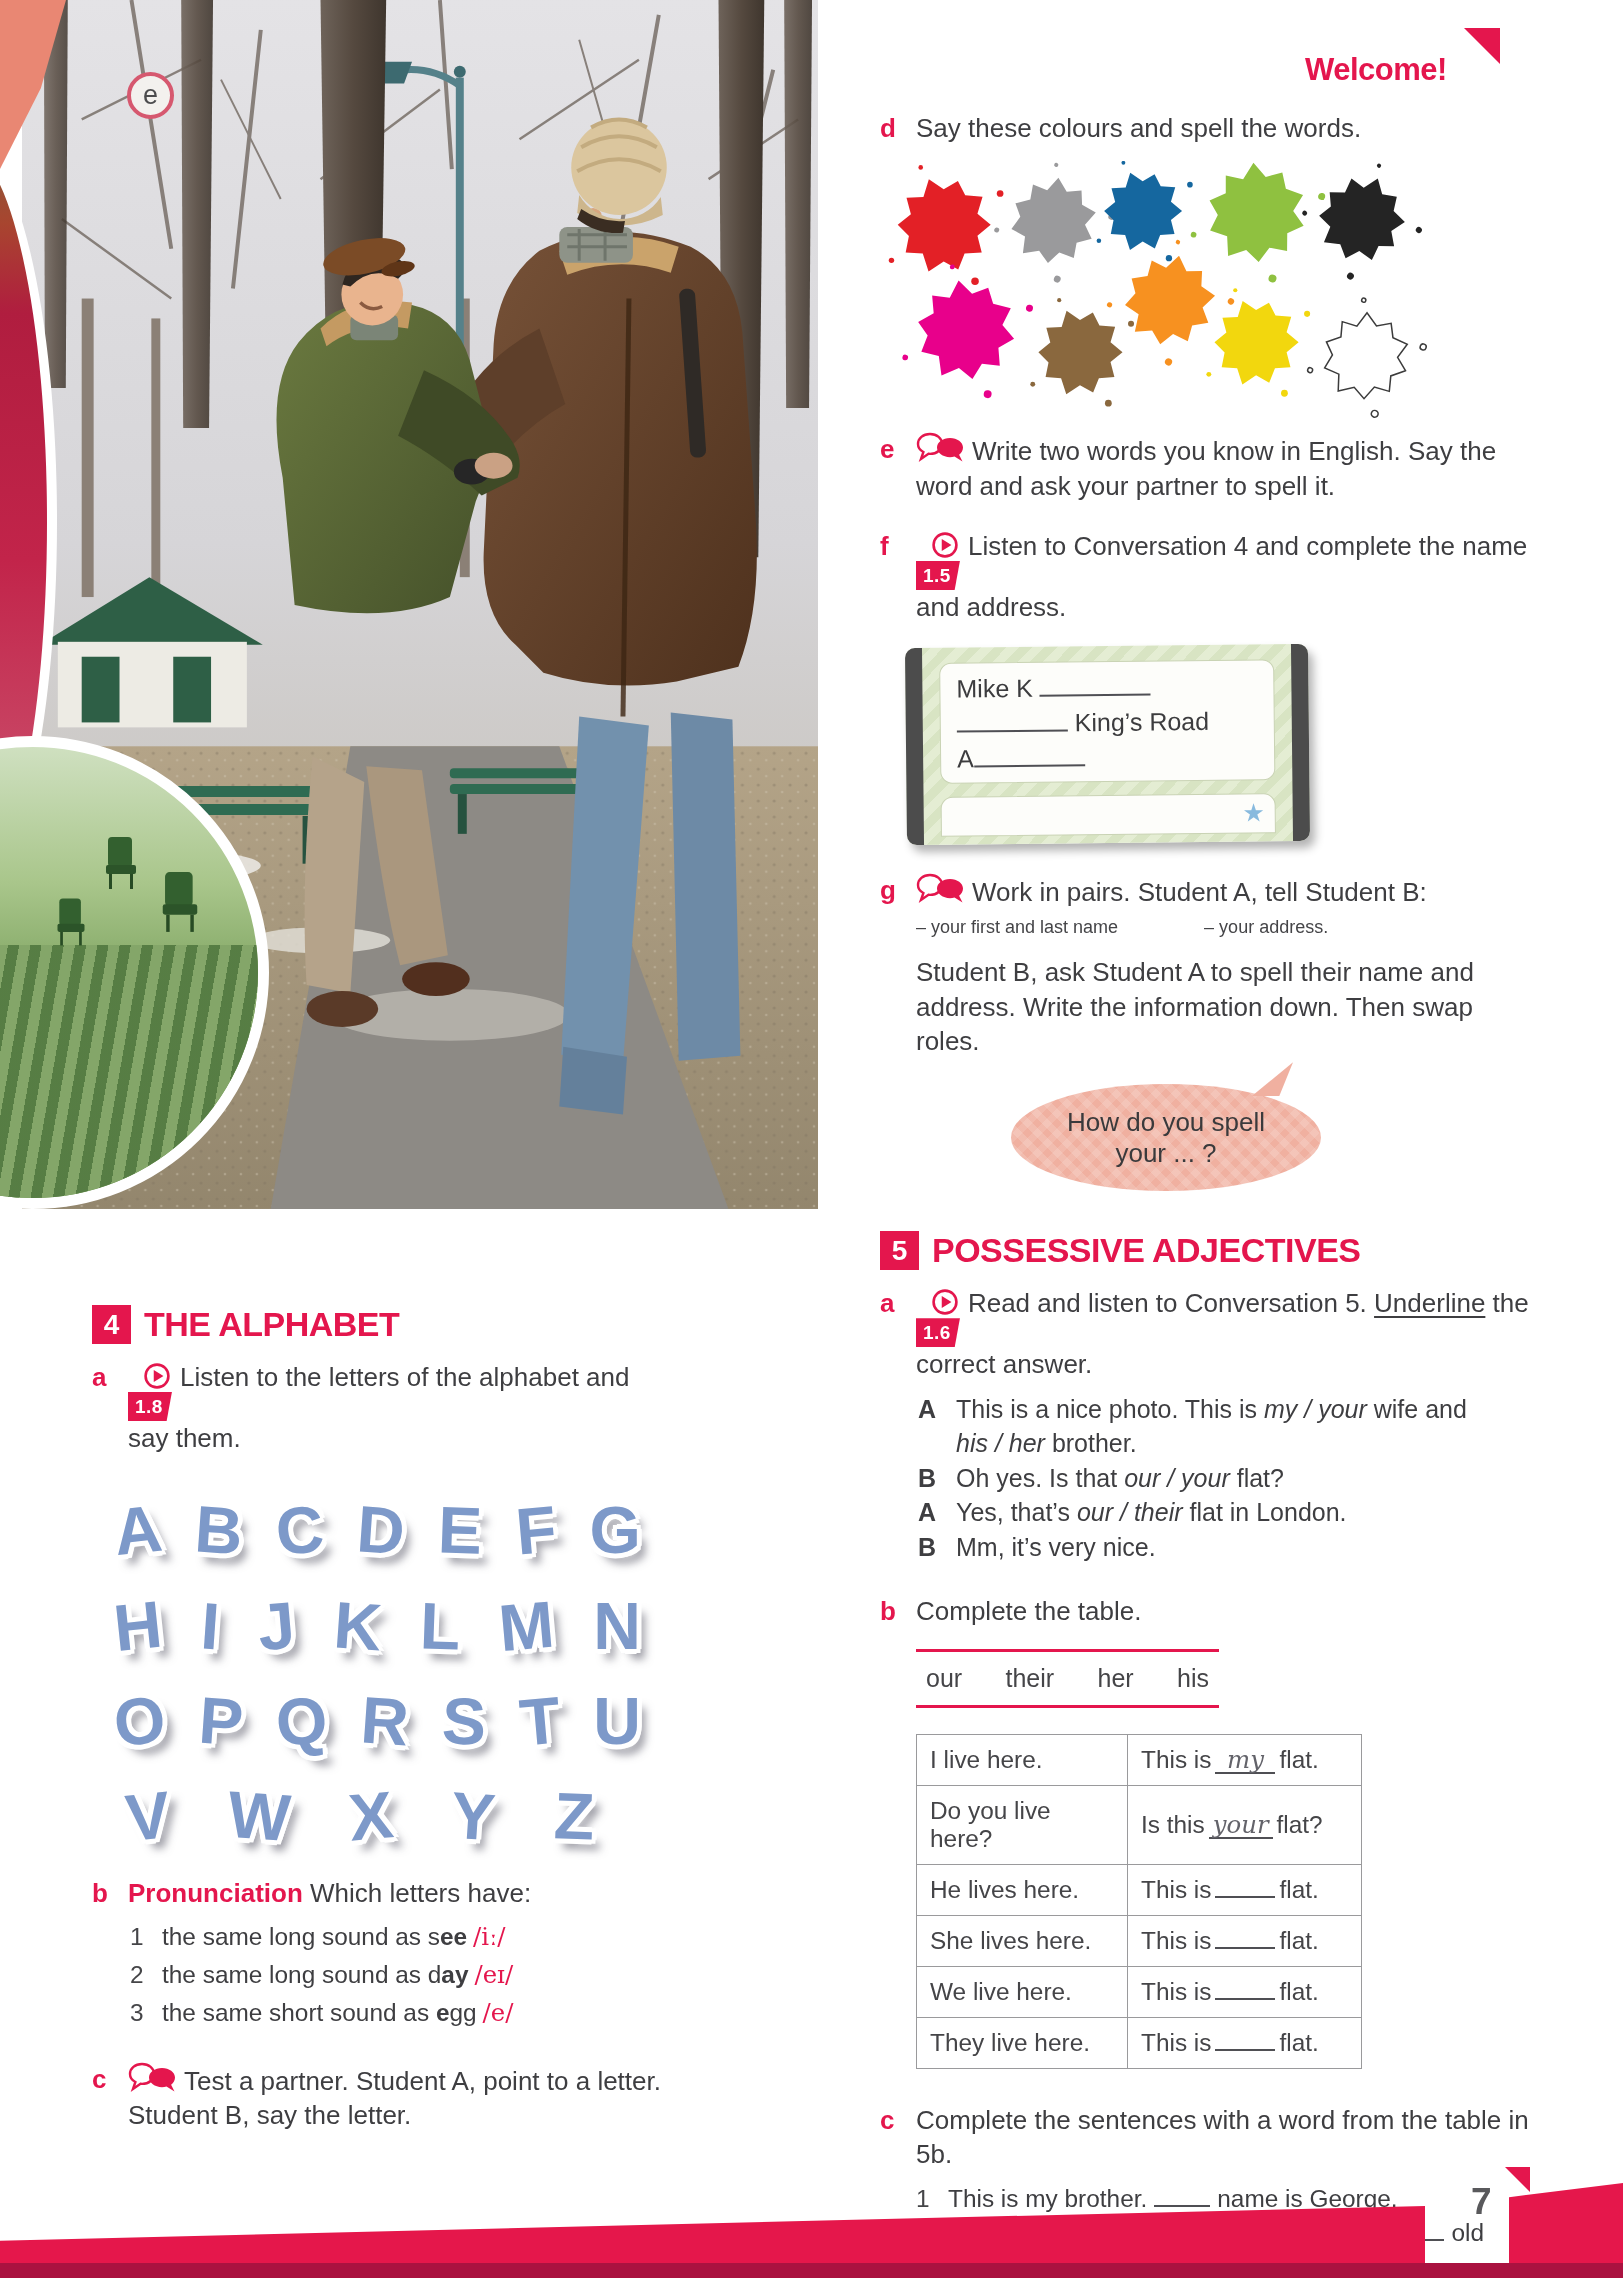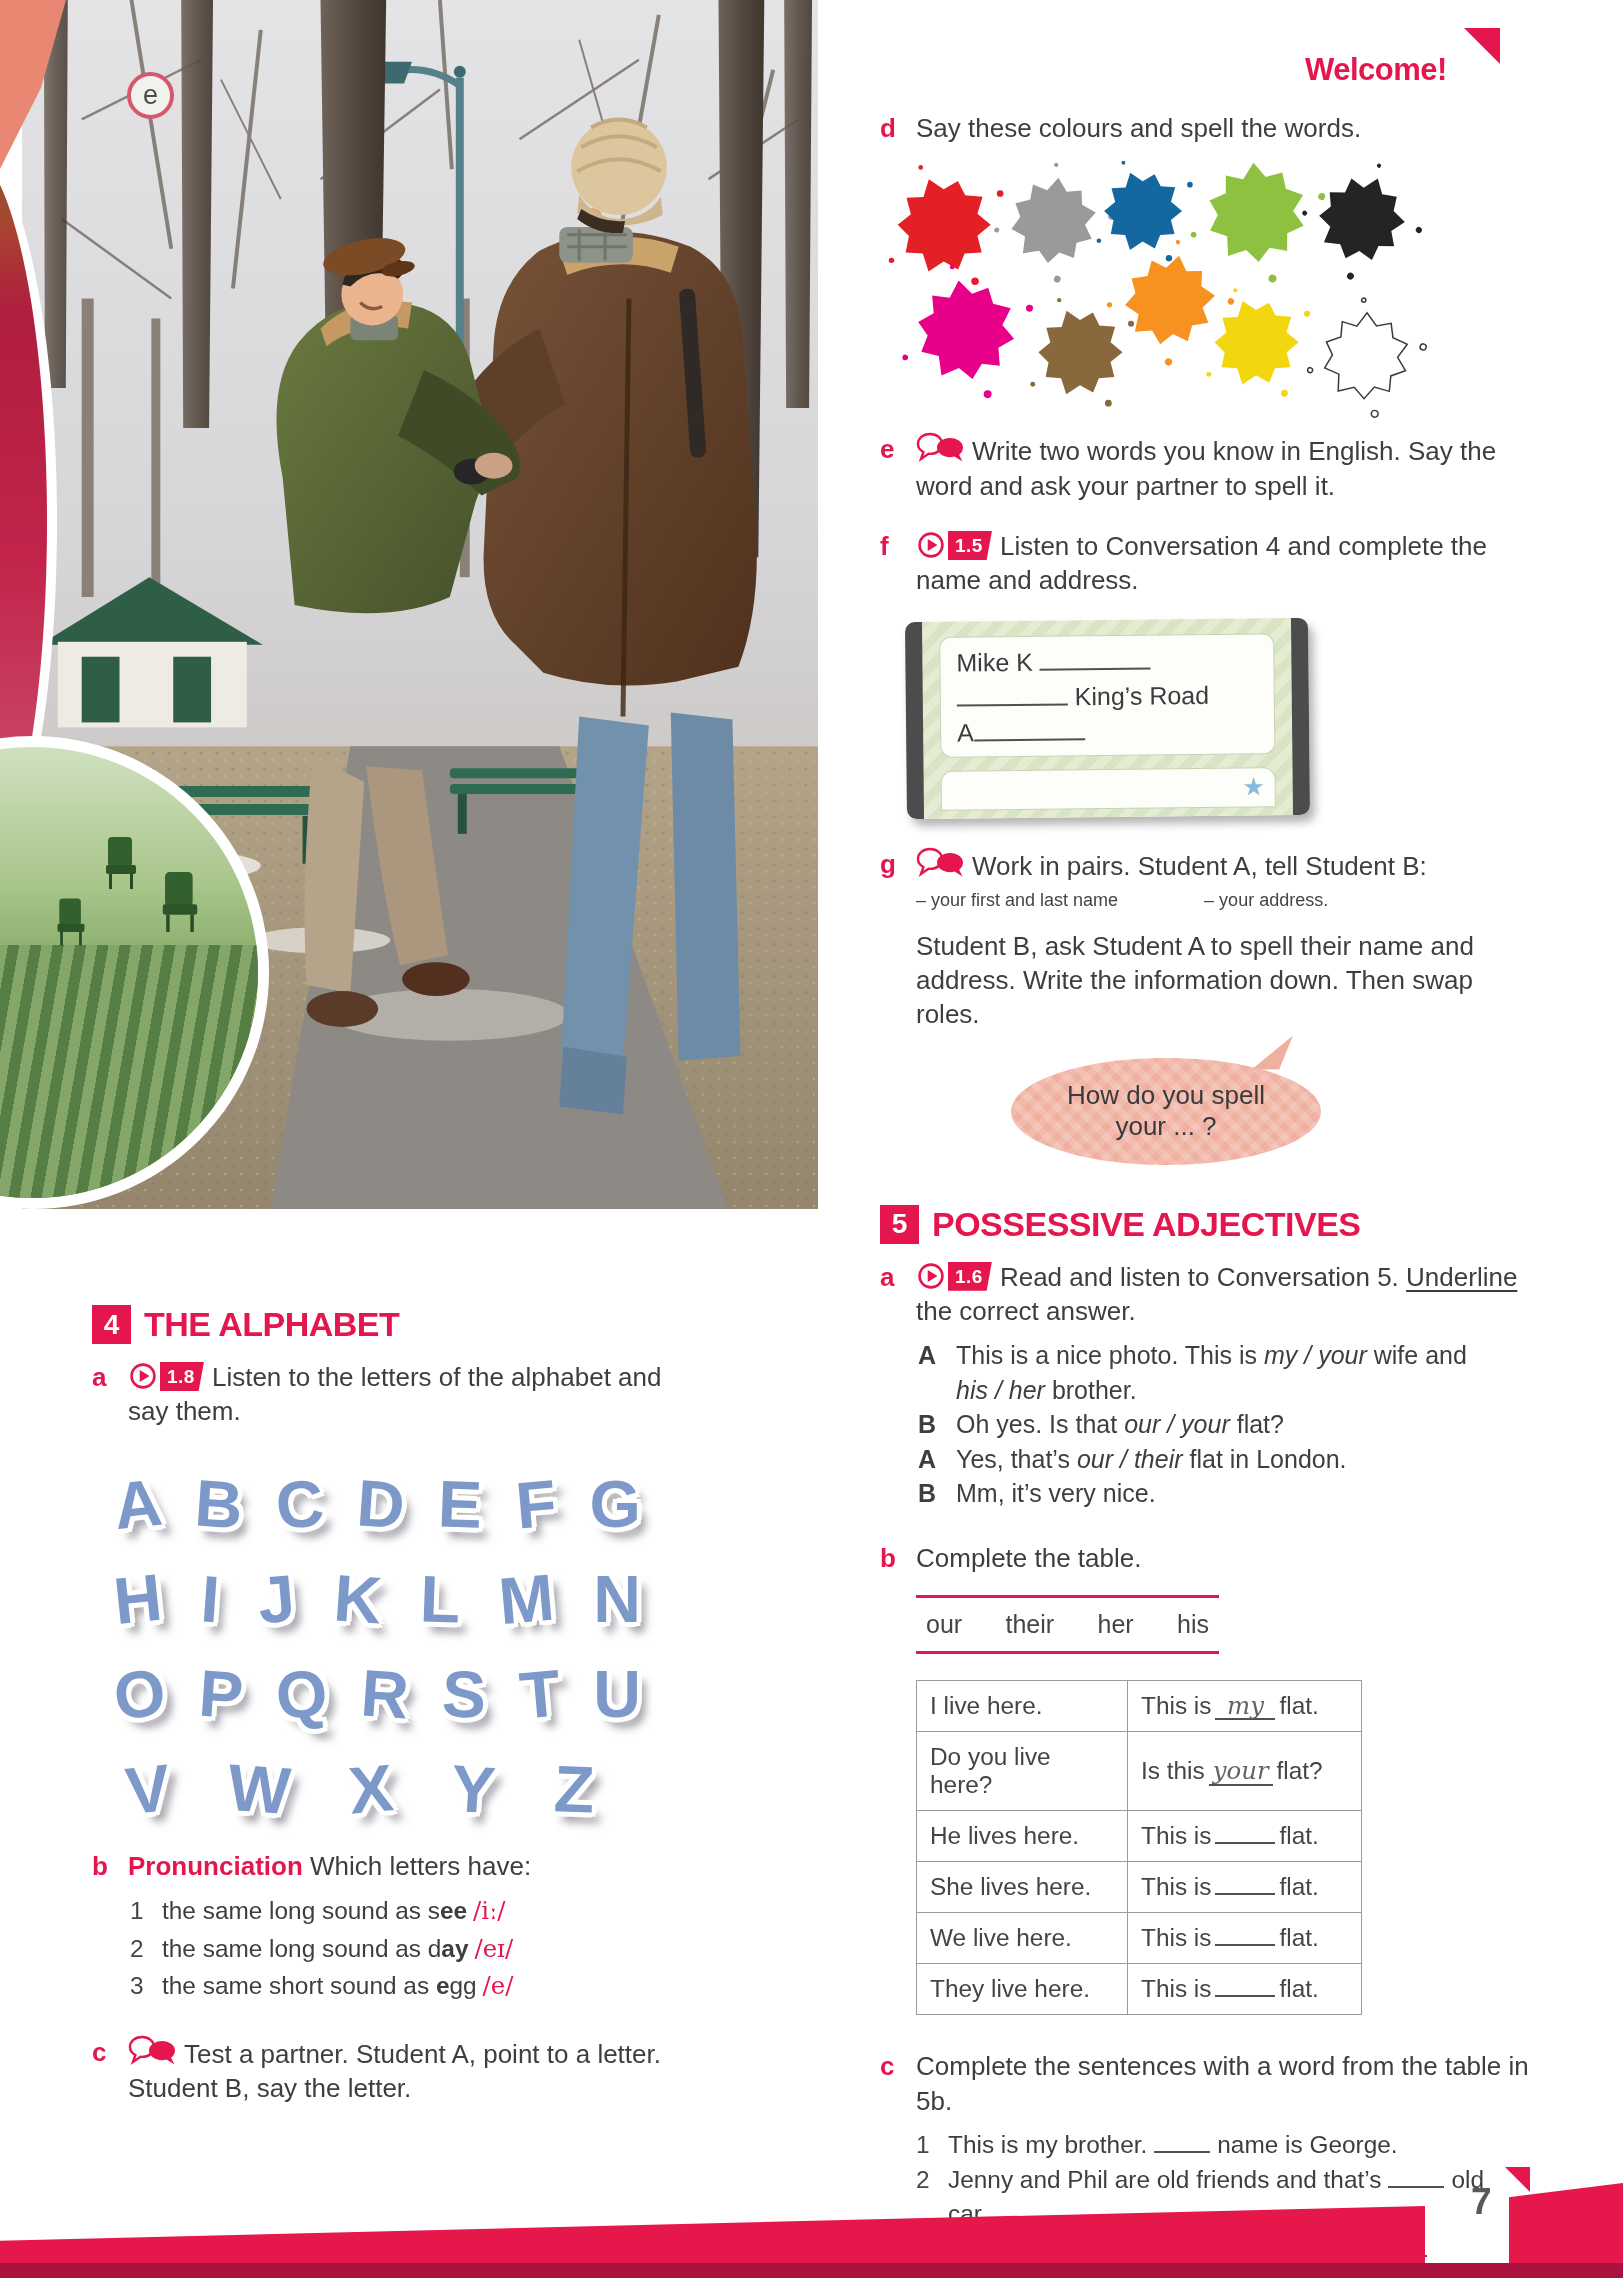--- a/index.html
+++ b/index.html
@@ -43,21 +43,21 @@
   .welcome .w-text{font-size:31px;font-weight:bold;color:var(--brand);letter-spacing:-0.5px;}
   .welcome .tri{position:absolute;left:159px;top:-24px;width:36px;height:36px;background:var(--brand);
     clip-path:polygon(0 0,100% 0,100% 100%);}
 
   
   .ex{display:flex;gap:10px;font-size:26px;line-height:1.32;}
   .ex .lbl{color:var(--brand);font-weight:bold;width:26px;flex:none;}
   .ex .body{flex:1;}
 
   
-  .aud{display:inline-flex;align-items:flex-start;gap:2px;vertical-align:-4px;margin-right:8px;}
+  .aud{display:inline-flex;align-items:flex-end;gap:2px;vertical-align:-4px;margin-right:8px;flex-direction:column;}
   .badge{background:var(--brand);color:#fff;font-weight:bold;font-size:19px;padding:2px 9px 2px 7px;
     clip-path:polygon(0 0,100% 0,88% 100%,0 100%);letter-spacing:0.5px;}
 
   
   .splats{margin:16px 0 4px 6px;}
   .splat-outline{stroke:#3c3c3c;stroke-width:1.6;}
 
   
   .bub-icon{vertical-align:-6px;margin-right:6px;}
 

